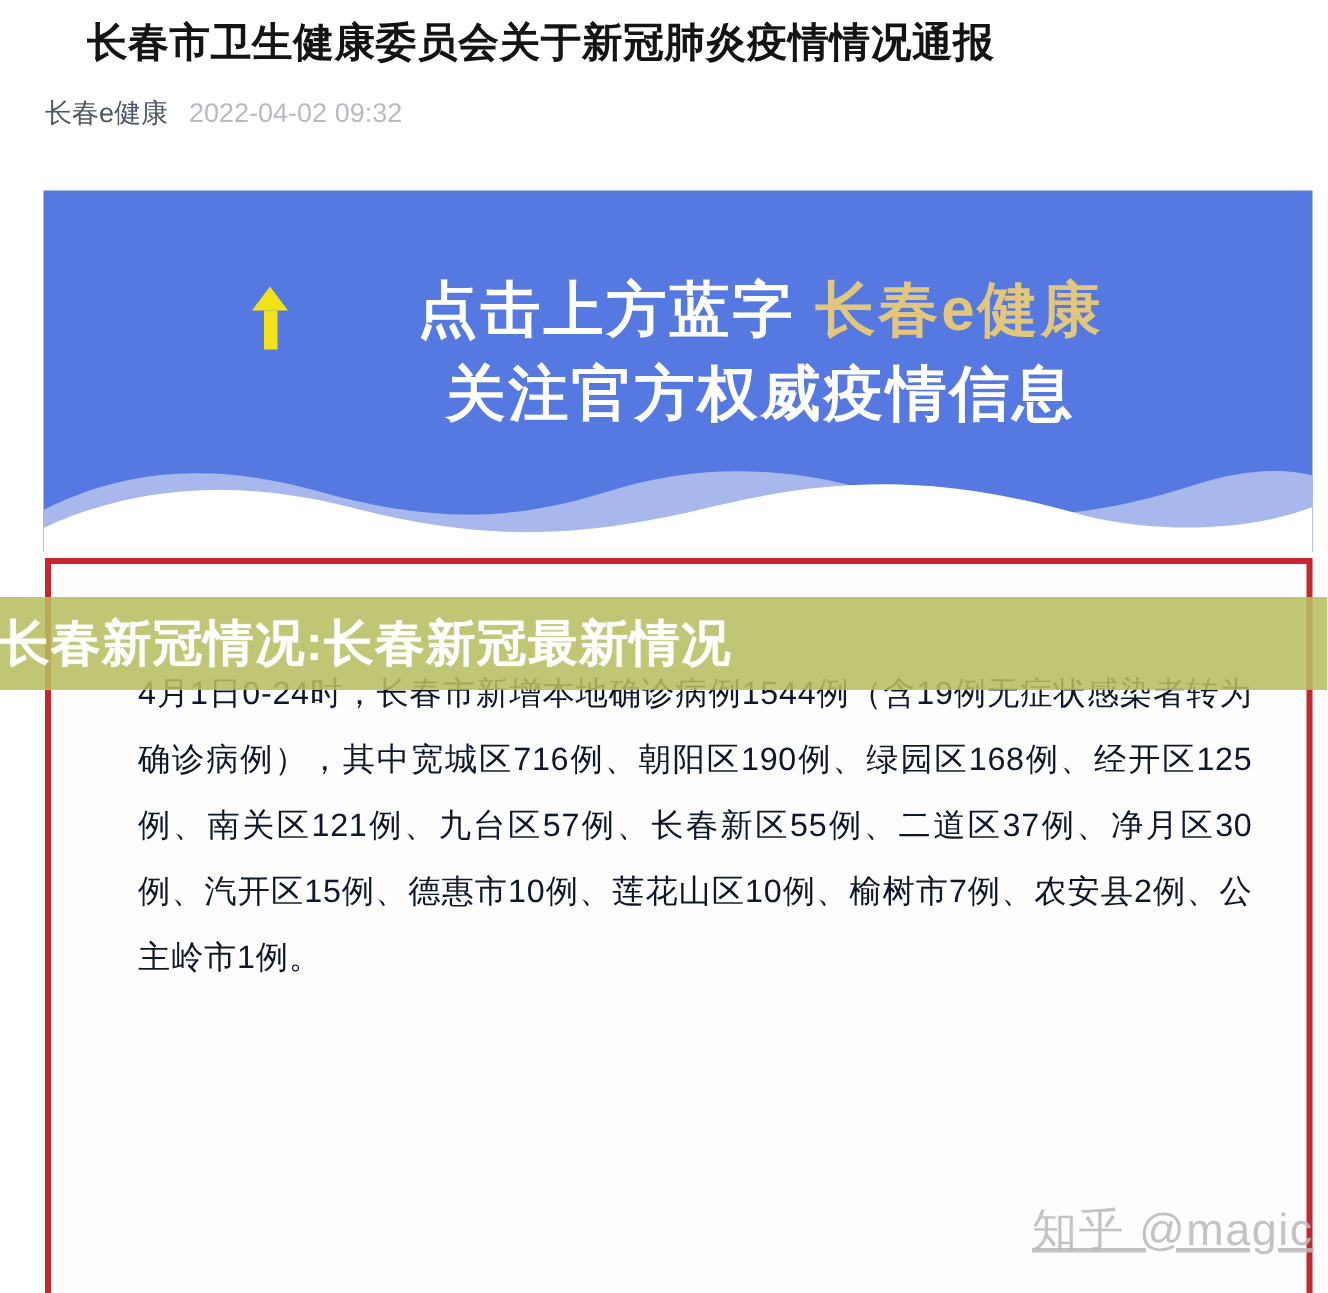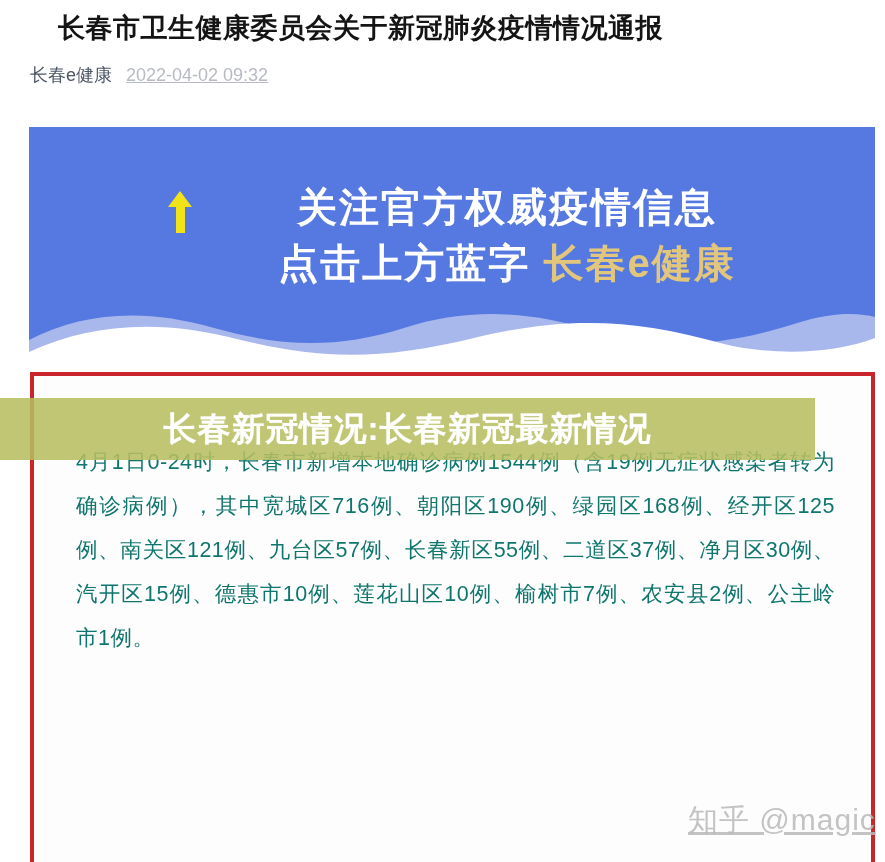--- a/index.html
+++ b/index.html
@@ -13,21 +13,21 @@
   }
 
   
   .article-title {
     position: absolute; left: 30px; top: 10px; width: 828px;
     font-size: 27px; font-weight: 700; color: #141414;
     letter-spacing: 0.5px; line-height: 36px; margin-left: 28px;
   }
   .byline { position: absolute; left: 30px; top: 63px; font-size: 18px; }
   .byline .author { color: #4e5766; font-weight: 500; cursor: pointer; }
-  .byline .timestamp { color: #b7bbc1; margin-left: 14px; text-decoration: underline; }
+  .byline .timestamp { color: #b7bbc1; margin-left: 14px; }
 
   
   .promo-banner {
     position: absolute; left: 29px; top: 127px;
     width: 846px; height: 241px;
     background: #5679e1; overflow: hidden;
   }
   .arrow-icon { position: absolute; left: 138px; top: 64px; width: 26px; height: 42px; }
   .arrow-head {
     width: 0; height: 0; margin: 0 auto;
@@ -45,30 +45,30 @@
   .banner-waves { position: absolute; left: 0; bottom: 0; width: 100%; height: 70px; display: block; }
 
   
   .report-box {
     position: absolute; left: 30px; top: 372px;
     width: 845px; height: 620px;
     border: 4px solid #c9252b; background: #fdfdfd;
     padding: 64px 36px 0 42px;
   }
   .report-box p {
-    font-size: 21.5px; line-height: 44px; color: #0f766e;
-    text-align: justify; margin: 0 0 20px 0;
+    font-size: 21.5px; line-height: 44px; color: #0f172a;
+    text-align: justify; margin: 0 0 20px 16px;
     letter-spacing: 0.5px;
   }
 
   
   .overlay-banner {
-    position: absolute; left: 0; top: 398px; width: 815px; height: 62px;
+    position: absolute; left: 0; top: 398px; width: 885px; height: 62px;
     background: rgba(183, 189, 95, 0.87);
-    display: flex; align-items: center; justify-content: center;
+    display: flex; align-items: center; justify-content: flex-start;
     z-index: 5;
   }
   .overlay-banner span {
     color: #ffffff; font-size: 33px; font-weight: 700; letter-spacing: 1px;
     text-shadow: 0 0 1px rgba(255,255,255,0.6);
   }
 
   
   .watermark {
     position: absolute; left: 688px; top: 800px; z-index: 6;
@@ -87,24 +87,24 @@
   <div class="byline">
     <span class="author">长春e健康</span><span class="timestamp">2022-04-02 09:32</span>
   </div>
 
   <div class="promo-banner">
     <div class="arrow-icon">
       <div class="arrow-head"></div>
       <div class="arrow-stem"></div>
     </div>
     <div class="banner-text">
-      <div>关注官方权威疫情信息</div>
       <div><span>点击上方蓝字</span>
         <span class="gold">长春e健康</span>
       </div>
+      <div>关注官方权威疫情信息</div>
     </div>
     <svg class="banner-waves" viewBox="0 0 846 70" preserveAspectRatio="none">
       <path fill="#a9b8ec" d="M0,42 C55,14 115,10 185,30 C250,48 305,52 375,30 C435,11 495,11 565,33 C625,52 690,50 765,26 C805,13 830,15 846,19 L846,70 L0,70 Z"></path>
       <path fill="#ffffff" d="M0,54 C60,26 130,20 212,42 C292,62 355,62 445,40 C535,18 605,20 695,46 C745,58 805,56 846,40 L846,70 L0,70 Z"></path>
     </svg>
   </div>
 
   <div class="report-box">
     <p>4月1日0-24时，长春市新增本地确诊病例1544例（含19例无症状感染者转为确诊病例），其中宽城区716例、朝阳区190例、绿园区168例、经开区125例、南关区121例、九台区57例、长春新区55例、二道区37例、净月区30例、汽开区15例、德惠市10例、莲花山区10例、榆树市7例、农安县2例、公主岭市1例。</p>
 

